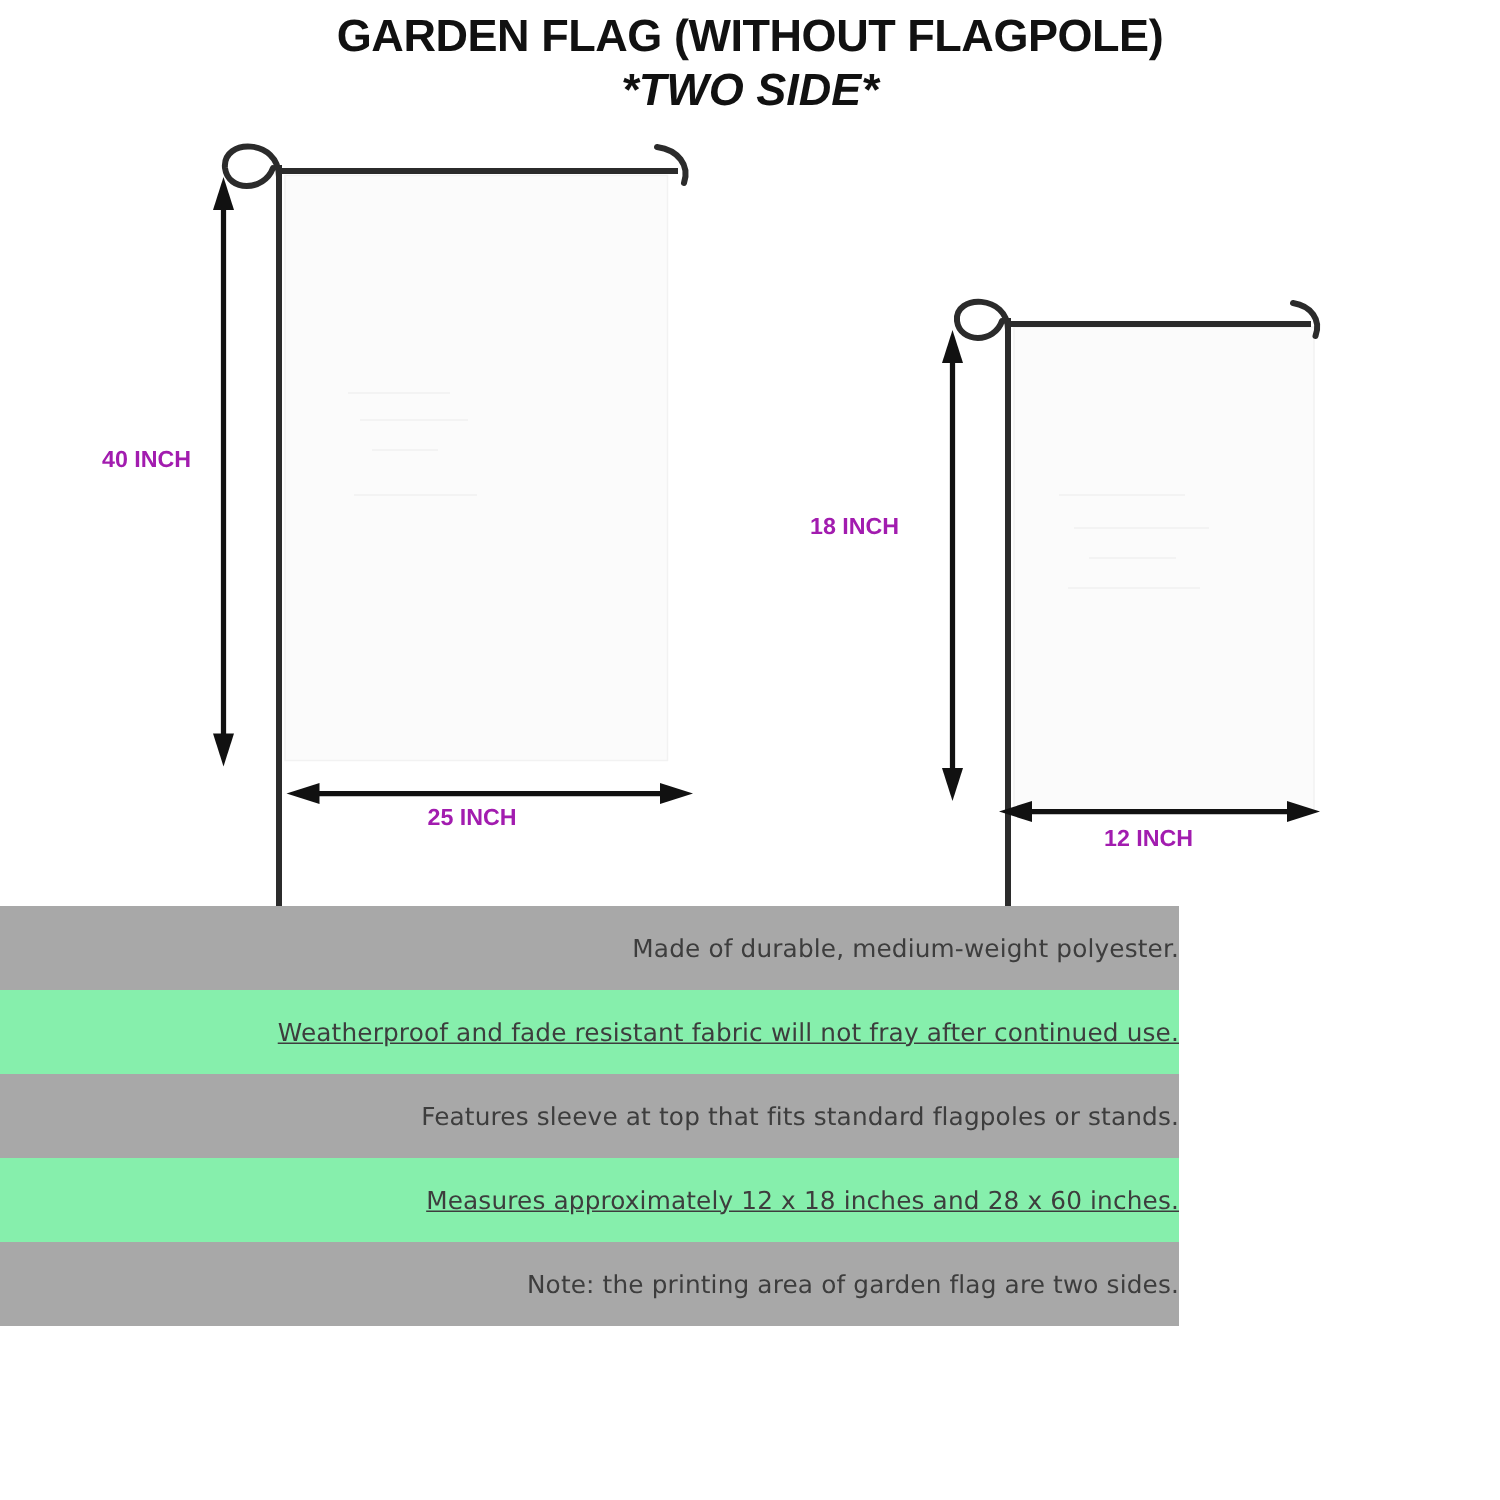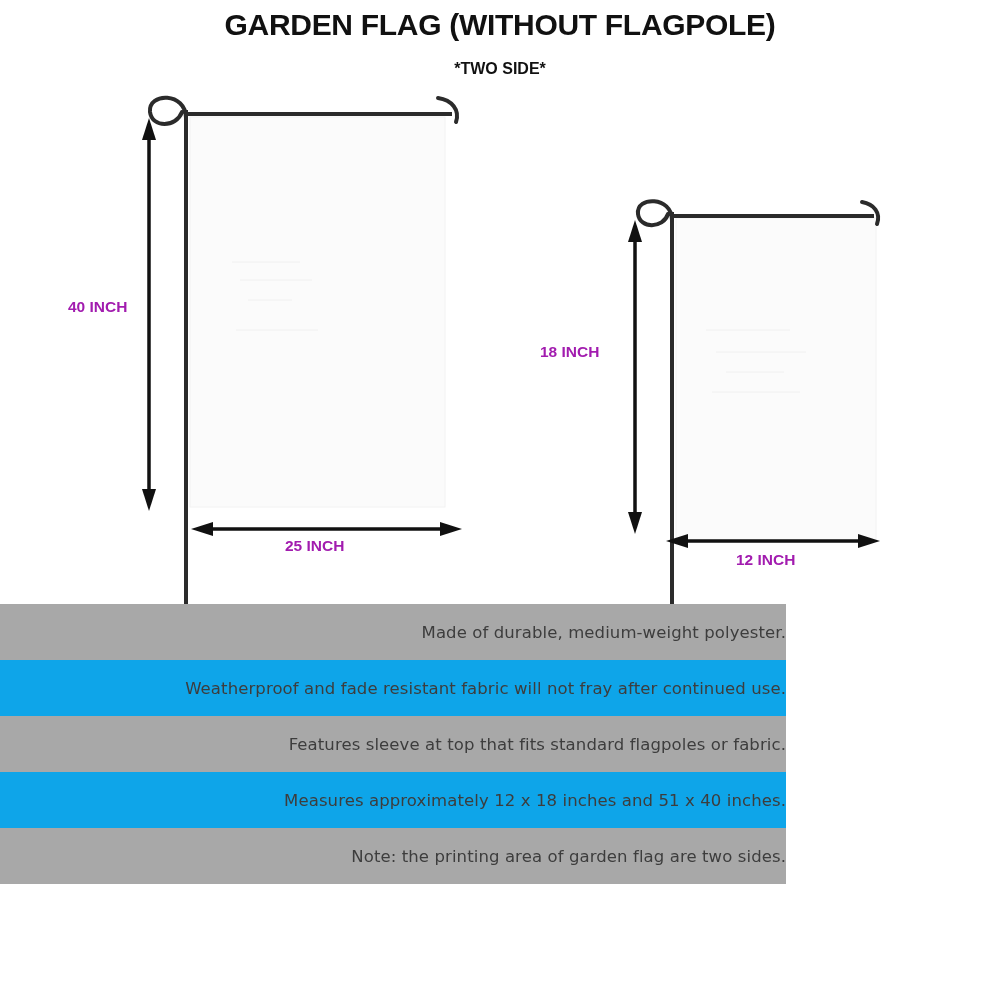--- a/index.html
+++ b/index.html
@@ -25,25 +25,26 @@
     text-align: center;
   }
   .title-main {
     font-size: 30px;
     font-weight: bold;
     letter-spacing: -0.3px;
     line-height: 1.12;
     color: #111111;
   }
   .title-sub {
-    font-size: 16px;
+    font-size: 30px;
     font-weight: bold;
     line-height: 1.15;
     color: #111111;
-    margin-top: 18px;
+    margin-top: 2px;
+    font-style: italic;
   }
 
   
   .flag-svg {
     position: absolute;
     top: 0;
     left: 0;
   }
 
   
@@ -74,21 +75,22 @@
     box-sizing: border-box;
     font-size: 16.5px;
     color: #3d3d3d;
     font-family: "DejaVu Sans", sans-serif;
     justify-content: flex-end;
   }
   .feature-row.shaded {
     background: #a8a8a8;
   }
   .feature-row.plain {
-    background: #0ea5e9;
+    background: #86efac;
+    text-decoration: underline;
   }
   .feature-text {
     letter-spacing: 0.1px;
   }
 </style>
 </head>
 <body>
 
 <div class="title-block">
   <div class="title-main">GARDEN FLAG (WITHOUT FLAGPOLE)</div>
@@ -162,21 +164,21 @@
 <div class="dim-label" id="label-w-small">12 INCH</div>
 
 <div class="features">
   <div class="feature-row shaded">
     <span class="feature-text">Made of durable, medium-weight polyester.</span>
   </div>
   <div class="feature-row plain">
     <span class="feature-text">Weatherproof and fade resistant fabric will not fray after continued use.</span>
   </div>
   <div class="feature-row shaded">
-    <span class="feature-text">Features sleeve at top that fits standard flagpoles or fabric.</span>
+    <span class="feature-text">Features sleeve at top that fits standard flagpoles or stands.</span>
   </div>
   <div class="feature-row plain">
-    <span class="feature-text">Measures approximately 12 x 18 inches and 51 x 40 inches.</span>
+    <span class="feature-text">Measures approximately 12 x 18 inches and 28 x 60 inches.</span>
   </div>
   <div class="feature-row shaded">
     <span class="feature-text">Note: the printing area of garden flag are two sides.</span>
   </div>
 </div>
 
 </body></html>

